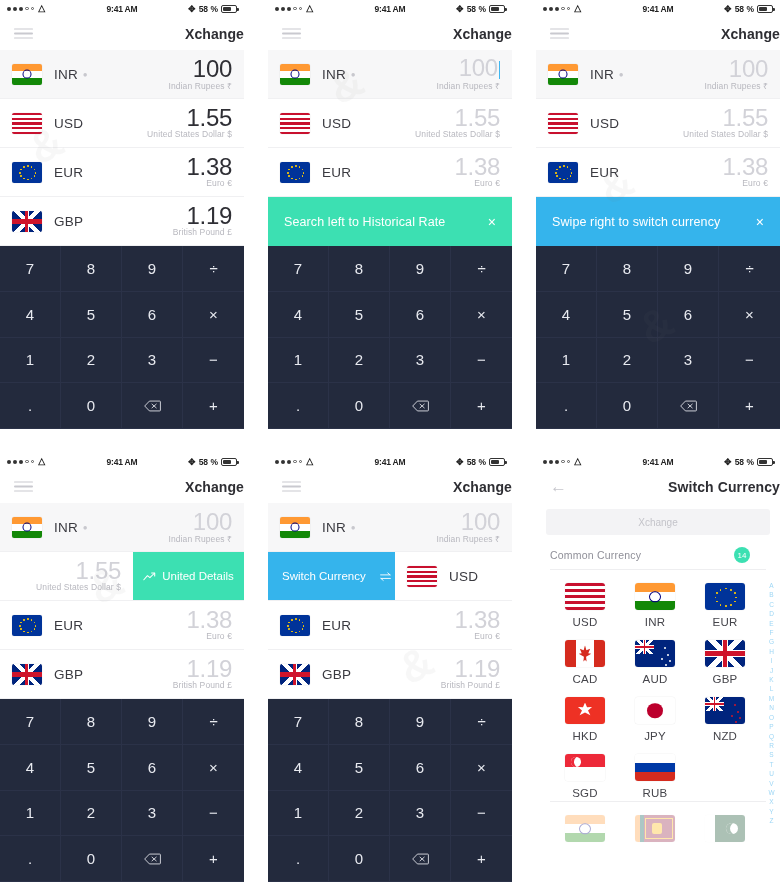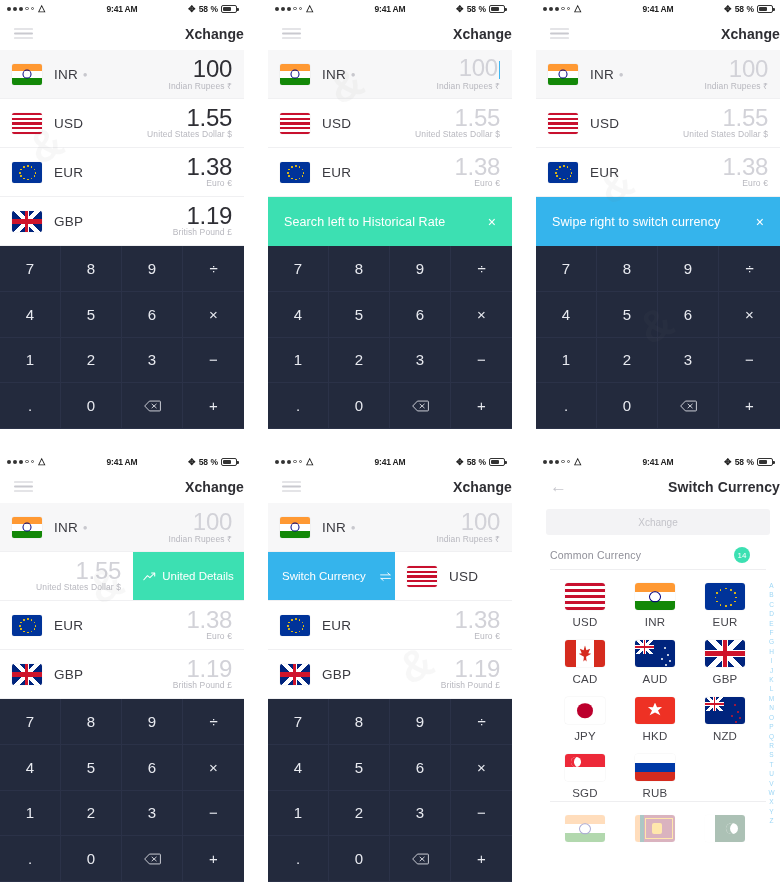--- a/index.html
+++ b/index.html
@@ -719,30 +719,30 @@
           <div class="nm">AUD</div>
         </div>
         <div class="cell">
           <div class="flag" style="background: rgb(0, 36, 125); position: relative;">
             <i style="position: absolute; inset: 0px; background: linear-gradient(45deg, transparent 44%, rgb(255, 255, 255) 44%, rgb(255, 255, 255) 56%, transparent 56%), linear-gradient(-45deg, transparent 44%, rgb(255, 255, 255) 44%, rgb(255, 255, 255) 56%, transparent 56%), linear-gradient(90deg, transparent 42%, rgb(255, 255, 255) 42%, rgb(255, 255, 255) 58%, transparent 58%), linear-gradient(0deg, transparent 36%, rgb(255, 255, 255) 36%, rgb(255, 255, 255) 64%, transparent 64%);"></i>
             <i style="position: absolute; inset: 0px; background: linear-gradient(90deg, transparent 45%, rgb(207, 20, 43) 45%, rgb(207, 20, 43) 55%, transparent 55%), linear-gradient(0deg, transparent 40%, rgb(207, 20, 43) 40%, rgb(207, 20, 43) 60%, transparent 60%);"></i>
           </div>
           <div class="nm">GBP</div>
         </div>
         <div class="cell">
+          <div class="flag" style="background: rgb(238, 49, 36); position: relative;">
+            <i style="position: absolute; left: 50%; top: 50%; transform: translate(-50%, -50%); width: 42%; height: 60%; background: rgb(255, 255, 255); clip-path: polygon(50% 0px, 62% 30%, 92% 28%, 68% 50%, 82% 80%, 50% 62%, 18% 80%, 32% 50%, 8% 28%, 38% 30%);"></i>
+          </div>
+          <div class="nm">HKD</div>
+        </div>
+        <div class="cell">
           <div class="flag" style="background: rgb(255, 255, 255); position: relative;">
             <i style="position: absolute; left: 50%; top: 50%; transform: translate(-50%, -50%); width: 40%; height: 58%; background: rgb(188, 0, 45); border-radius: 50%;"></i>
           </div>
           <div class="nm">JPY</div>
-        </div>
-        <div class="cell">
-          <div class="flag" style="background: rgb(238, 49, 36); position: relative;">
-            <i style="position: absolute; left: 50%; top: 50%; transform: translate(-50%, -50%); width: 42%; height: 60%; background: rgb(255, 255, 255); clip-path: polygon(50% 0px, 62% 30%, 92% 28%, 68% 50%, 82% 80%, 50% 62%, 18% 80%, 32% 50%, 8% 28%, 38% 30%);"></i>
-          </div>
-          <div class="nm">HKD</div>
         </div>
         <div class="cell">
           <div class="flag" style="background: rgb(0, 36, 125); position: relative;">
             <i style="position: absolute; left: 0px; top: 0px; width: 48%; height: 52%; background: linear-gradient(45deg, transparent 44%, rgb(255, 255, 255) 44%, rgb(255, 255, 255) 56%, transparent 56%), linear-gradient(-45deg, transparent 44%, rgb(255, 255, 255) 44%, rgb(255, 255, 255) 56%, transparent 56%), linear-gradient(90deg, transparent 42%, rgb(255, 255, 255) 42%, rgb(255, 255, 255) 58%, transparent 58%), linear-gradient(0deg, transparent 36%, rgb(255, 255, 255) 36%, rgb(255, 255, 255) 64%, transparent 64%);"></i>
             <i style="position: absolute; left: 0px; top: 0px; width: 48%; height: 52%; background: linear-gradient(90deg, transparent 45%, rgb(207, 20, 43) 45%, rgb(207, 20, 43) 55%, transparent 55%), linear-gradient(0deg, transparent 40%, rgb(207, 20, 43) 40%, rgb(207, 20, 43) 60%, transparent 60%);"></i>
             <i style="position: absolute; width: 2px; height: 2px; background: rgb(207, 20, 43); border-radius: 50%; left: 72%; top: 26%;"></i>
             <i style="position: absolute; width: 2px; height: 2px; background: rgb(207, 20, 43); border-radius: 50%; left: 80%; top: 52%;"></i>
             <i style="position: absolute; width: 2px; height: 2px; background: rgb(207, 20, 43); border-radius: 50%; left: 66%; top: 68%;"></i>
             <i style="position: absolute; width: 2px; height: 2px; background: rgb(207, 20, 43); border-radius: 50%; left: 86%; top: 74%;"></i>
             <i style="position: absolute; width: 2px; height: 2px; background: rgb(207, 20, 43); border-radius: 50%; left: 74%; top: 88%;"></i>

